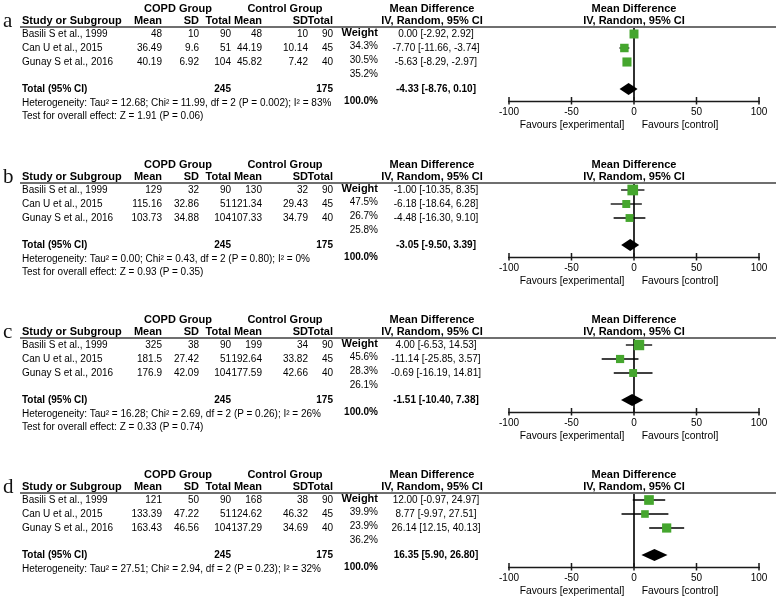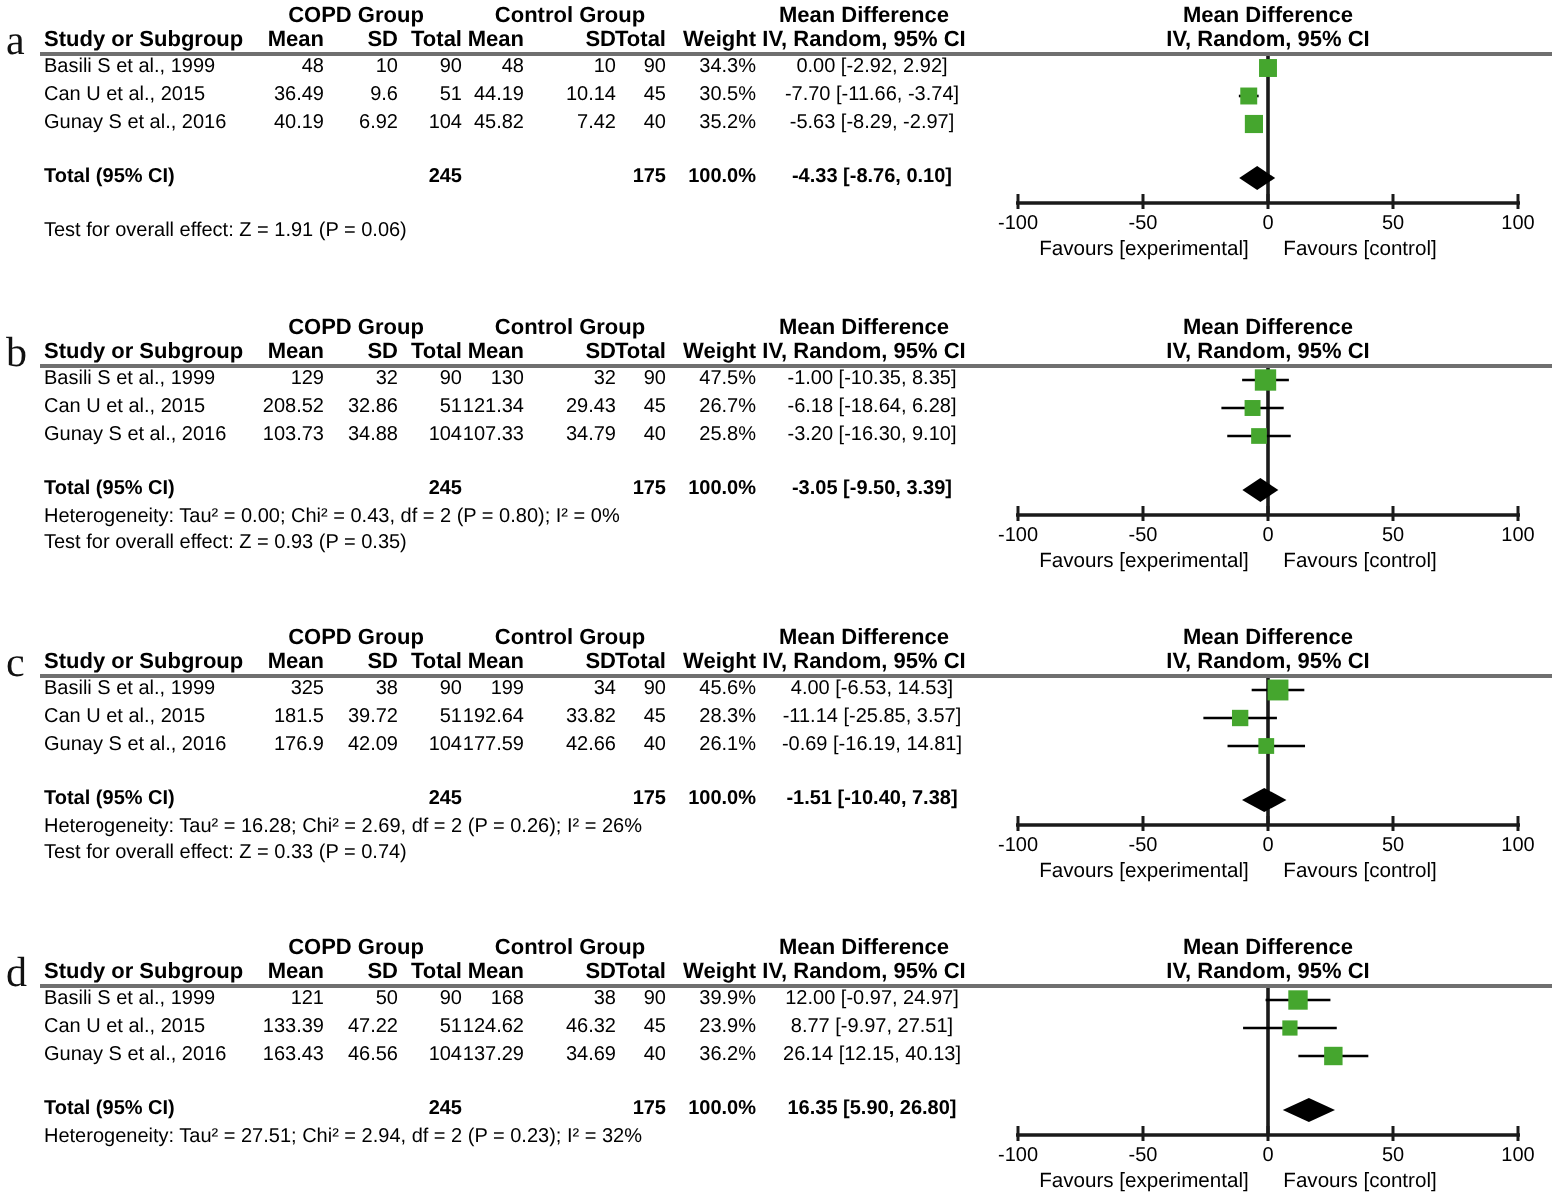--- a/index.html
+++ b/index.html
@@ -20,21 +20,21 @@
   .r2{top:14px;}
   .row{position:absolute;left:0;width:500px;height:12px;}
   .rule{position:absolute;top:26px;left:20px;width:756px;height:2px;background:#6f6f6f;}
   .c-study{left:22px;width:140px;text-align:left;}
   .c-m1{left:113px;width:49px;}
   .c-s1{left:165px;width:34px;}
   .c-t1{left:198px;width:33px;}
   .c-m2{left:228px;width:34px;}
   .c-s2{left:270px;width:38px;}
   .c-t2{left:303px;width:30px;}
-  .c-w{left:335px;width:43px;}
+  .c-w{left:335px;width:43px;margin-top:12px;}
   .c-ci{left:371px;width:130px;text-align:center;}
   .h-g1{left:121px;width:114px;text-align:center;}
   .h-g2{left:230px;width:110px;text-align:center;}
   .h-mdL{left:371px;width:122px;text-align:center;}
   .h-ciL{left:371px;width:122px;text-align:center;}
   .h-mdR{left:500px;width:268px;text-align:center;}
   .h-ciR{left:500px;width:268px;text-align:center;}
   .het{left:22px;top:97px;}
   .ove{left:22px;top:110px;}
   svg.plot{position:absolute;left:498px;top:0;width:280px;height:152px;}
@@ -58,20 +58,21 @@
     <span class="cell hc r2 c-t1 num">Total</span>
     <span class="cell hc r2 c-m2 num">Mean</span>
     <span class="cell hc r2 c-s2 num">SD</span>
     <span class="cell hc r2 c-t2 num">Total</span>
     <span class="cell hc r2 c-w num">Weight</span>
     <span class="cell hc r2 h-ciL">IV, Random, 95% CI</span>
     <span class="cell hc r2 h-ciR">IV, Random, 95% CI</span>
 
     <div class="rule"></div>
 
+    <span class="cell het">Heterogeneity: Tau² = 12.68; Chi² = 11.99, df = 2 (P = 0.002); I² = 83%</span>
     <span class="cell ove">Test for overall effect: Z = 1.91 (P = 0.06)</span>
 
     <svg class="plot" viewBox="0 0 280 152">
         <line x1="136" y1="28" x2="136" y2="101.5" stroke="#1a1a1a" stroke-width="1.8"></line>
         <line x1="10" y1="101.5" x2="262" y2="101.5" stroke="#1a1a1a" stroke-width="1.7"></line>
         <line x1="11" y1="97" x2="11" y2="104.5" stroke="#1a1a1a" stroke-width="1.5"></line>
         <text x="11" y="114.5" text-anchor="middle" font-size="10">-100</text>
         <line x1="73.5" y1="97" x2="73.5" y2="104.5" stroke="#1a1a1a" stroke-width="1.5"></line>
         <text x="73.5" y="114.5" text-anchor="middle" font-size="10">-50</text>
         <line x1="136" y1="97" x2="136" y2="104.5" stroke="#1a1a1a" stroke-width="1.5"></line>
@@ -184,39 +185,39 @@
         <span class="cell c-s1 num">32</span>
         <span class="cell c-t1 num">90</span>
         <span class="cell c-m2 num">130</span>
         <span class="cell c-s2 num">32</span>
         <span class="cell c-t2 num">90</span>
         <span class="cell c-w num">47.5%</span>
         <span class="cell c-ci">-1.00 [-10.35, 8.35]</span>
       </div>
       <div class="row" style="top: 42px;">
         <span class="cell c-study">Can U et al., 2015</span>
-        <span class="cell c-m1 num">208.52</span>
+        <span class="cell c-m1 num">115.16</span>
         <span class="cell c-s1 num">32.86</span>
         <span class="cell c-t1 num">51</span>
         <span class="cell c-m2 num">121.34</span>
         <span class="cell c-s2 num">29.43</span>
         <span class="cell c-t2 num">45</span>
         <span class="cell c-w num">26.7%</span>
         <span class="cell c-ci">-6.18 [-18.64, 6.28]</span>
       </div>
       <div class="row" style="top: 56px;">
         <span class="cell c-study">Gunay S et al., 2016</span>
         <span class="cell c-m1 num">103.73</span>
         <span class="cell c-s1 num">34.88</span>
         <span class="cell c-t1 num">104</span>
         <span class="cell c-m2 num">107.33</span>
         <span class="cell c-s2 num">34.79</span>
         <span class="cell c-t2 num">40</span>
         <span class="cell c-w num">25.8%</span>
-        <span class="cell c-ci">-3.20 [-16.30, 9.10]</span>
+        <span class="cell c-ci">-4.48 [-16.30, 9.10]</span>
       </div>
       <div class="row" style="top: 83px;">
         <span class="cell c-study b">Total (95% CI)</span>
         <span class="cell c-t1 num b">245</span>
         <span class="cell c-t2 num b">175</span>
         <span class="cell c-w num b">100.0%</span>
         <span class="cell c-ci b">-3.05 [-9.50, 3.39]</span>
       </div>
     </section>
     <section class="panel" style="top: 311px;">
@@ -273,21 +274,21 @@
         <span class="cell c-t1 num">90</span>
         <span class="cell c-m2 num">199</span>
         <span class="cell c-s2 num">34</span>
         <span class="cell c-t2 num">90</span>
         <span class="cell c-w num">45.6%</span>
         <span class="cell c-ci">4.00 [-6.53, 14.53]</span>
       </div>
       <div class="row" style="top: 42px;">
         <span class="cell c-study">Can U et al., 2015</span>
         <span class="cell c-m1 num">181.5</span>
-        <span class="cell c-s1 num">39.72</span>
+        <span class="cell c-s1 num">27.42</span>
         <span class="cell c-t1 num">51</span>
         <span class="cell c-m2 num">192.64</span>
         <span class="cell c-s2 num">33.82</span>
         <span class="cell c-t2 num">45</span>
         <span class="cell c-w num">28.3%</span>
         <span class="cell c-ci">-11.14 [-25.85, 3.57]</span>
       </div>
       <div class="row" style="top: 56px;">
         <span class="cell c-study">Gunay S et al., 2016</span>
         <span class="cell c-m1 num">176.9</span>

